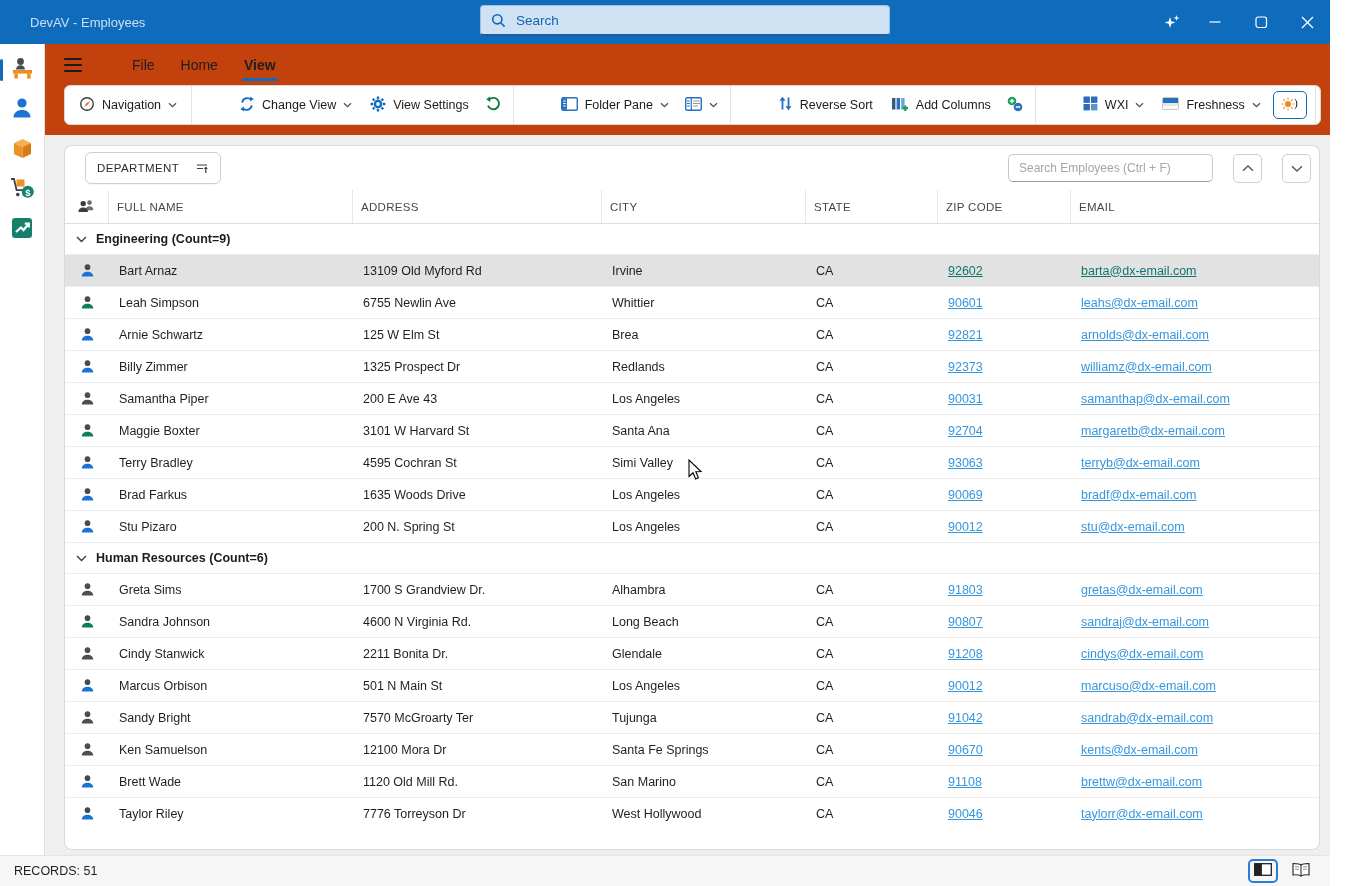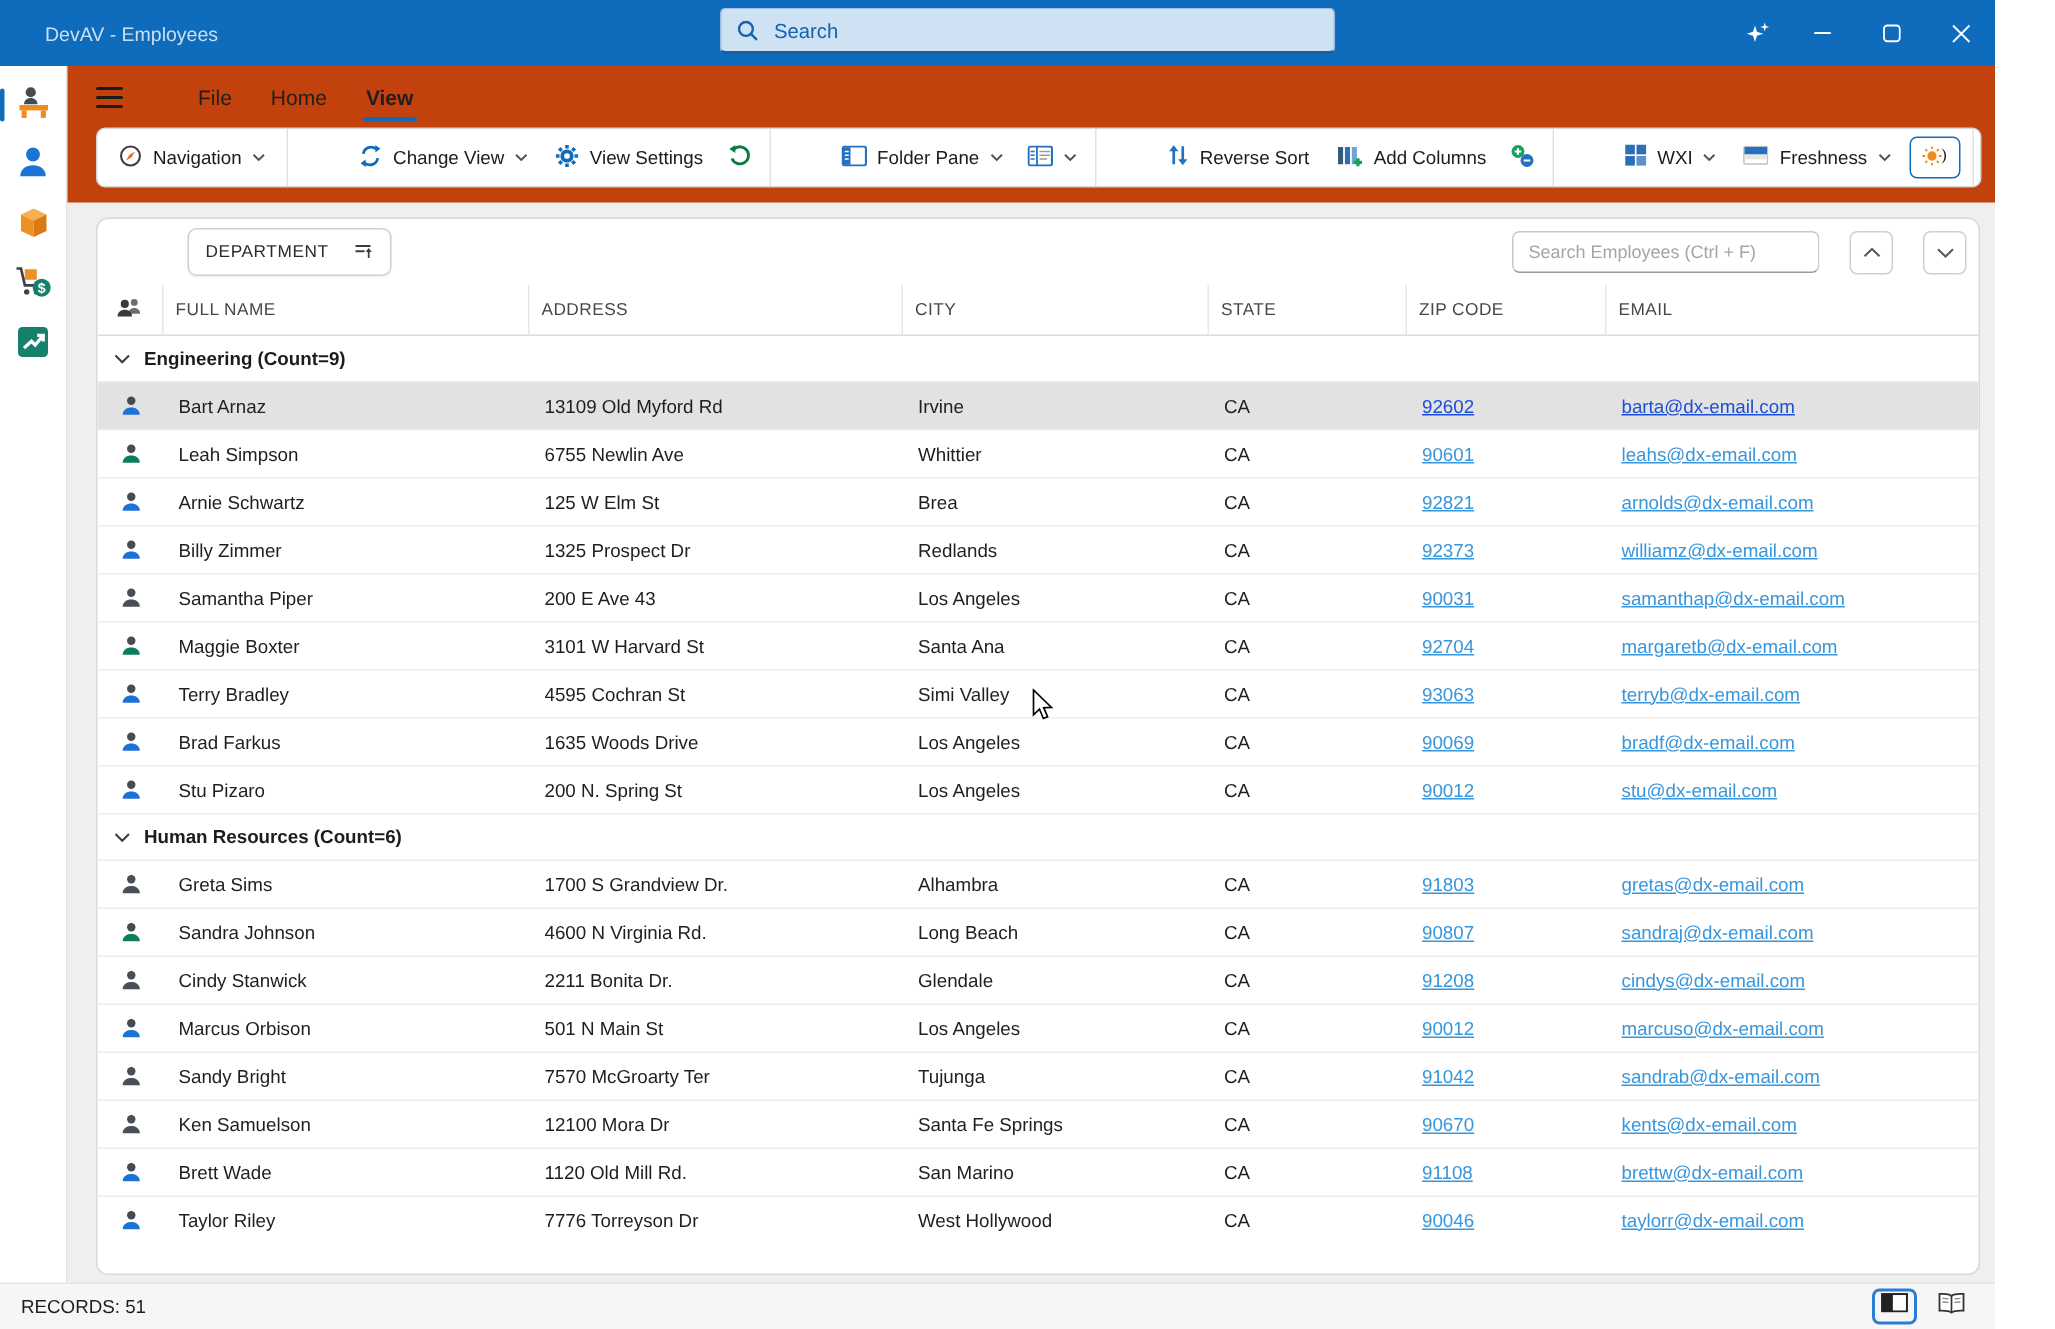--- a/index.html
+++ b/index.html
@@ -39,21 +39,21 @@
   .tb-iconbtn{padding:0 7px;}
   .chev{display:flex;}
   .tgl-outline{border:1px solid #0f6cbd;border-radius:5px;height:28px;box-sizing:border-box;margin:0 3px;padding:0 7px;}
   .btn-selected{border:1px solid #8f8f8f;background:#f1f1f1;border-radius:4px;height:28px;box-sizing:border-box;}
 
   
   .main{flex:1;padding:10px 10px 0 19px;}
   .panel{background:#fff;border:1px solid #d9d9d9;border-radius:8px;height:705px;box-sizing:border-box;overflow:hidden;display:flex;flex-direction:column;}
   .panel-top{height:44px;display:flex;align-items:center;justify-content:space-between;padding:0 8px 0 20px;}
   .chip{height:30px;display:flex;align-items:center;gap:16px;padding:0 11px;background:#fff;border:1px solid #cfcfcf;
-    border-radius:6px;font-size:11.5px;letter-spacing:.4px;color:#2b2b2b;box-shadow:0 1px 1px rgba(0,0,0,.04);margin-left:40px;}
+    border-radius:6px;font-size:11.5px;letter-spacing:.4px;color:#2b2b2b;box-shadow:0 1px 1px rgba(0,0,0,.04);}
   .find-area{display:flex;align-items:flex-start;gap:20px;}
   .find-input{width:205px;height:28px;box-sizing:border-box;border:1px solid #c9c9c9;border-bottom-color:#9b9b9b;border-radius:5px;
     padding:0 10px;font-size:12px;color:#333;font-family:inherit;outline:none;}
   .find-input::placeholder{color:#a5a5a5;}
   .find-btn{width:27px;height:27px;border:1px solid #cfcfcf;border-radius:5px;background:#fff;display:flex;align-items:center;justify-content:center;}
 
   .grid-row{display:grid;grid-template-columns:44px 244px 249px 204px 132px 133px 1fr;align-items:center;}
   .grid-header{height:33px;border-bottom:1px solid #dcdcdc;}
   .hcell{height:100%;display:flex;align-items:center;padding-left:8px;border-right:1px solid #e7e7e7;
     font-size:11.5px;color:#474747;letter-spacing:.3px;box-sizing:border-box;}
@@ -61,21 +61,21 @@
   .hcell.iconcol{justify-content:center;padding-left:0;}
   .grid-body{flex:1;overflow:hidden;}
   .group-row{height:30px;display:flex;align-items:center;gap:9px;padding-left:11px;border-top:1px solid #ededed;}
   .group-row:first-child{border-top:none;}
   .group-label{font-size:12.5px;font-weight:bold;color:#1c1c1c;}
   .data-row{height:31px;border-top:1px solid #ededed;font-size:12.5px;color:#1f1f1f;}
   .data-row.selected{background:#e2e2e2;}
   .cell{padding-left:10px;overflow:hidden;white-space:nowrap;text-overflow:ellipsis;}
   .icon-cell{display:flex;justify-content:center;padding-left:0;}
   .lnk{color:#3896dc;text-decoration:underline;cursor:pointer;}
-  .data-row.selected .lnk{color:#1d4ed8;text-align:center;}
+  .data-row.selected .lnk{color:#0f766e;text-align:center;}
 
   
   .statusbar{height:31px;background:#f6f6f6;border-top:1px solid #e4e4e4;display:flex;align-items:center;
     justify-content:space-between;padding:0 14px;box-sizing:border-box;}
   .status-text{font-size:12.5px;color:#1f1f1f;}
   .status-btns{display:flex;align-items:center;gap:8px;}
   .view-btn{display:flex;align-items:center;justify-content:center;width:30px;height:24px;border-radius:5px;background:transparent;}
   .view-btn.selected{border:2px solid #2b7cd3;width:30px;height:24px;box-sizing:border-box;}
 
   .cursor{position:absolute;left:688px;top:459px;pointer-events:none;z-index:50;}

